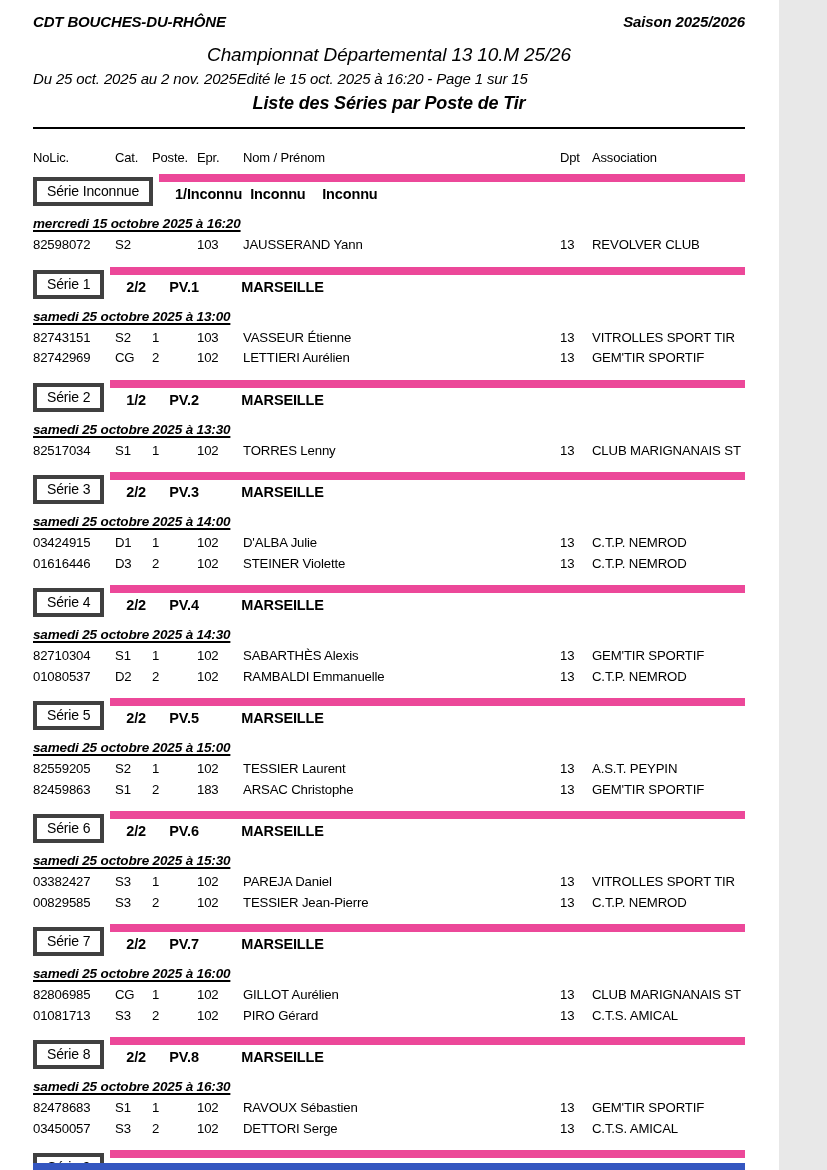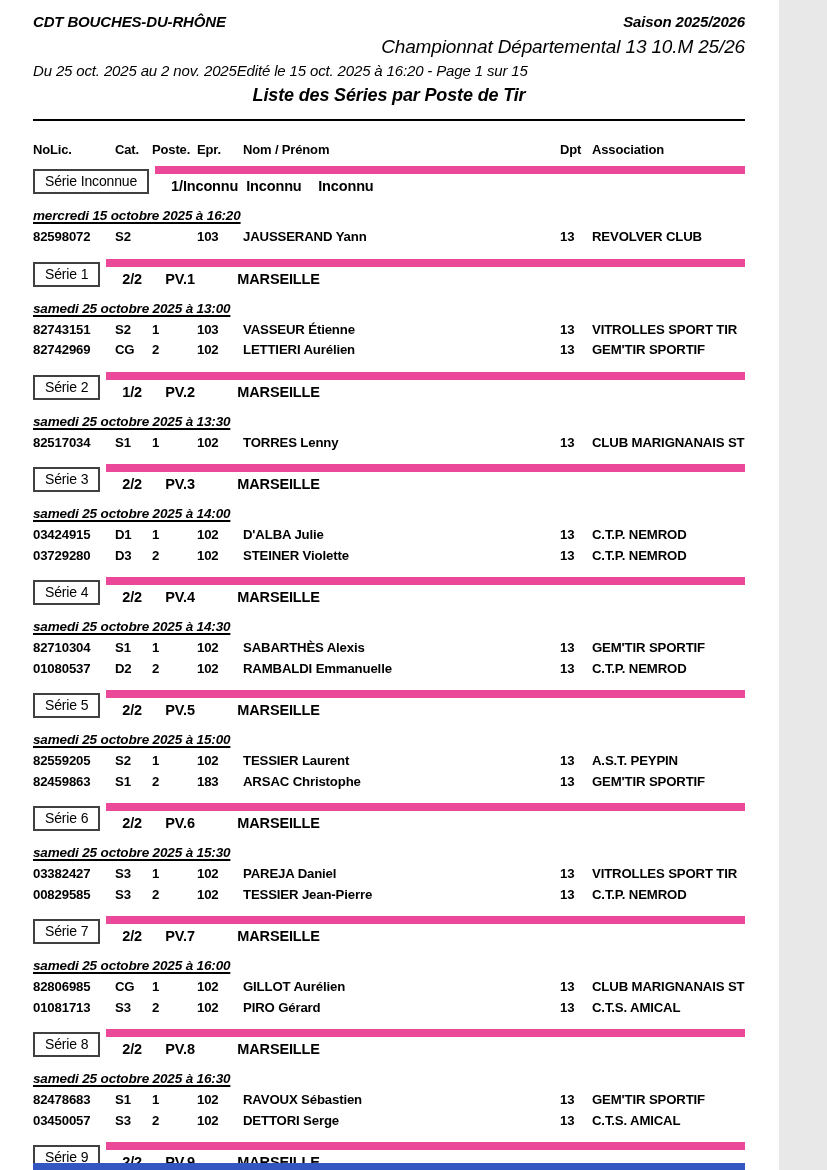--- a/index.html
+++ b/index.html
@@ -4,33 +4,33 @@
 <style>
   html,body{margin:0;padding:0;background:#e8e8e8;}
   .page{
     width:779px;height:1170px;background:#ffffff;position:relative;
     box-sizing:border-box;padding:13px 34px 0 33px;
     font-family:"Liberation Sans", sans-serif;color:#000;
     letter-spacing:-0.15px;overflow:hidden;
   }
   
   .top-row{display:flex;justify-content:space-between;font-size:15px;font-weight:bold;font-style:italic;}
-  .doc-title{text-align:right;font-size:19px;font-style:italic;margin-top:6px;}
+  .doc-title{text-align:center;font-size:19px;font-style:italic;margin-top:14px;}
   .meta-row{display:flex;font-size:15px;font-style:italic;margin-top:4px;}
   .doc-subtitle{text-align:center;font-size:18px;font-style:italic;margin-top:6px;font-weight:bold;}
   .rule{height:2px;background:#000;margin-top:13px;}
   
-  .grid7{display:grid;grid-template-columns:82px 37px 45px 46px 317px 32px auto;align-items:baseline;font-weight:bold;}
+  .grid7{display:grid;grid-template-columns:82px 37px 45px 46px 317px 32px auto;align-items:baseline;}
   .col-headers{margin-top:21px;font-size:13px;}
   .drow{height:20.5px;font-size:13.2px;}
   .c{white-space:nowrap;overflow:hidden;}
   
   .serie{margin-top:9px;}
   .serie-header{display:flex;align-items:flex-start;height:26px;}
-  .serie-box{border:2px solid #404040;padding:2px 10px 3px;font-size:14px;margin-top:3px;background:#fff;white-space:nowrap;}
+  .serie-box{border:4px solid #404040;padding:2px 10px 3px;font-size:14px;margin-top:3px;background:#fff;white-space:nowrap;}
   .serie-right{flex:1;border-top:8px solid #ec4899;margin-left:6px;padding:4px 0 0 16px;
                font-weight:bold;font-size:14.5px;display:flex;align-items:baseline;white-space:nowrap;}
   .s-count{display:inline-block;min-width:35px;}
   .s-poste{display:inline-block;min-width:72px;margin-left:8px;}
   .serie-date{margin-top:16px;font-size:13.5px;font-weight:bold;font-style:italic;
               text-decoration:underline;text-decoration-thickness:1.5px;text-underline-offset:2px;}
   .serie-rows{margin-top:6px;}
   
   .footer-bar{position:absolute;left:33px;right:34px;bottom:0;height:7px;}
 </style>
@@ -168,21 +168,21 @@
     <span class="c">03424915</span>
     <span class="c">D1</span>
     <span class="c">1</span>
     <span class="c">102</span>
     <span class="c">D'ALBA Julie</span>
     <span class="c">13</span>
     <span class="c">C.T.P. NEMROD</span>
   </div>
 
   <div class="grid7 drow">
-    <span class="c">03729280</span>
+    <span class="c">01616446</span>
     <span class="c">D3</span>
     <span class="c">2</span>
     <span class="c">102</span>
     <span class="c">STEINER Violette</span>
     <span class="c">13</span>
     <span class="c">C.T.P. NEMROD</span>
   </div>
 </div>
   </section>
 

